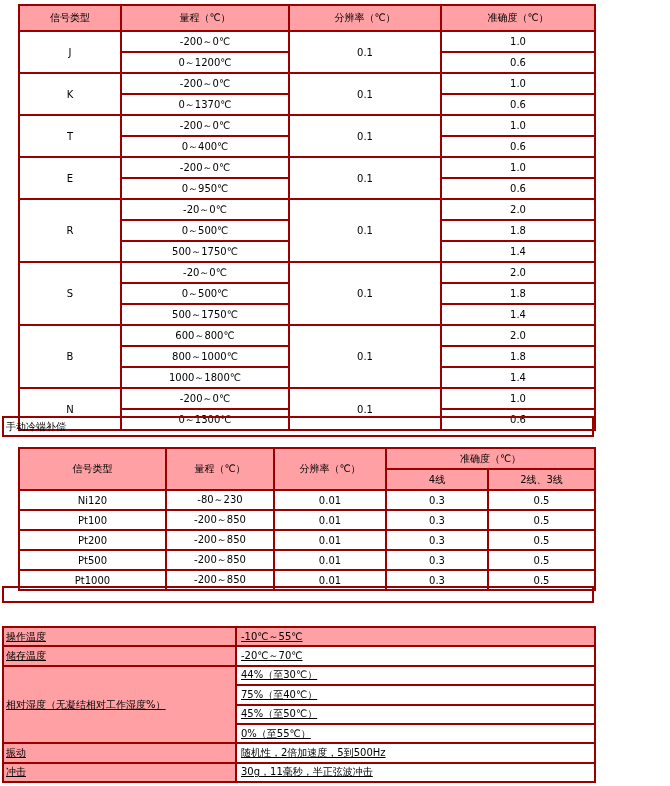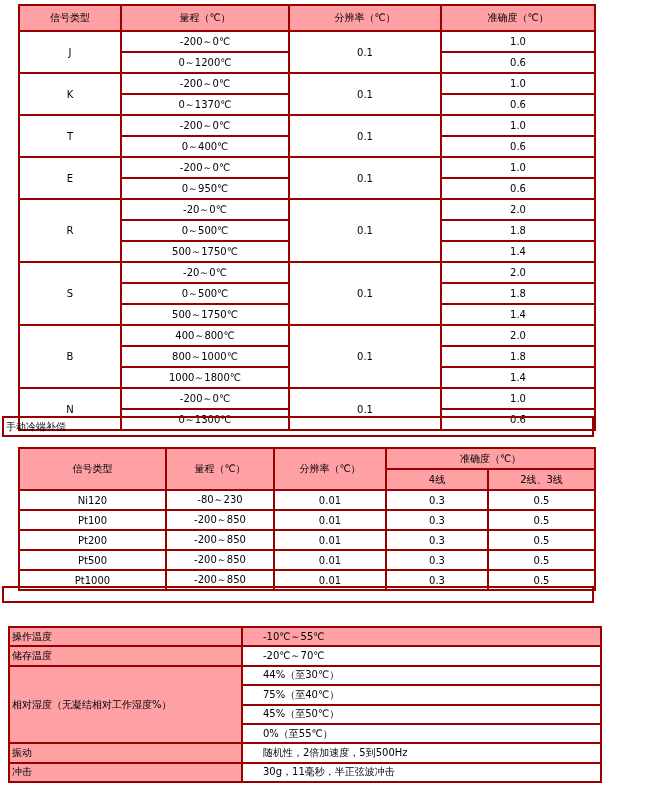--- a/index.html
+++ b/index.html
@@ -15,23 +15,23 @@
   #manual-table{position:absolute;left:2px;top:416px;width:592px;height:21px;}
   #manual-table td{text-align:left;height:17px;}
   .free-label{position:absolute;left:28px;color:#ef4444;margin-top:34px;}
   #rtd-label{top:431px;}
   #rtd-table{position:absolute;left:18px;top:447px;width:577px;height:139px;}
   #rtd-table tr.hdr td{height:19px;}
   #rtd-table td{height:18px;}
   #empty-table{position:absolute;left:2px;top:586px;width:592px;height:17px;}
   #empty-table td{height:13px;}
   #general-label{top:601px;}
-  #general-table{position:absolute;left:8px;top:626px;width:592px;height:157px;}
+  #general-table{position:absolute;left:2px;top:626px;width:592px;height:157px;text-decoration:underline;}
   #general-table td{height:15px;text-align:left;vertical-align:middle;}
-  #general-table td.val{padding-left:20px;}
+  #general-table td.val{padding-left:4px;}
 </style>
 </head>
 <body>
 
 <div id="page">
 
   <table id="thermo-table" class="spec">
     <colgroup>
         <col style="width:102px">
         <col style="width:168px">
@@ -115,21 +115,21 @@
       <td>0～500℃</td>
       <td>1.8</td>
     </tr>
     <tr>
       <td>500～1750℃</td>
       <td>1.4</td>
     </tr>
 
     <tr>
       <td rowspan="3">B</td>
-      <td>400～800℃</td>
+      <td>600～800℃</td>
       <td rowspan="3">0.1</td>
       <td>2.0</td>
     </tr>
     <tr>
       <td>800～1000℃</td>
       <td>1.8</td>
     </tr>
     <tr>
       <td>1000～1800℃</td>
       <td>1.4</td>

